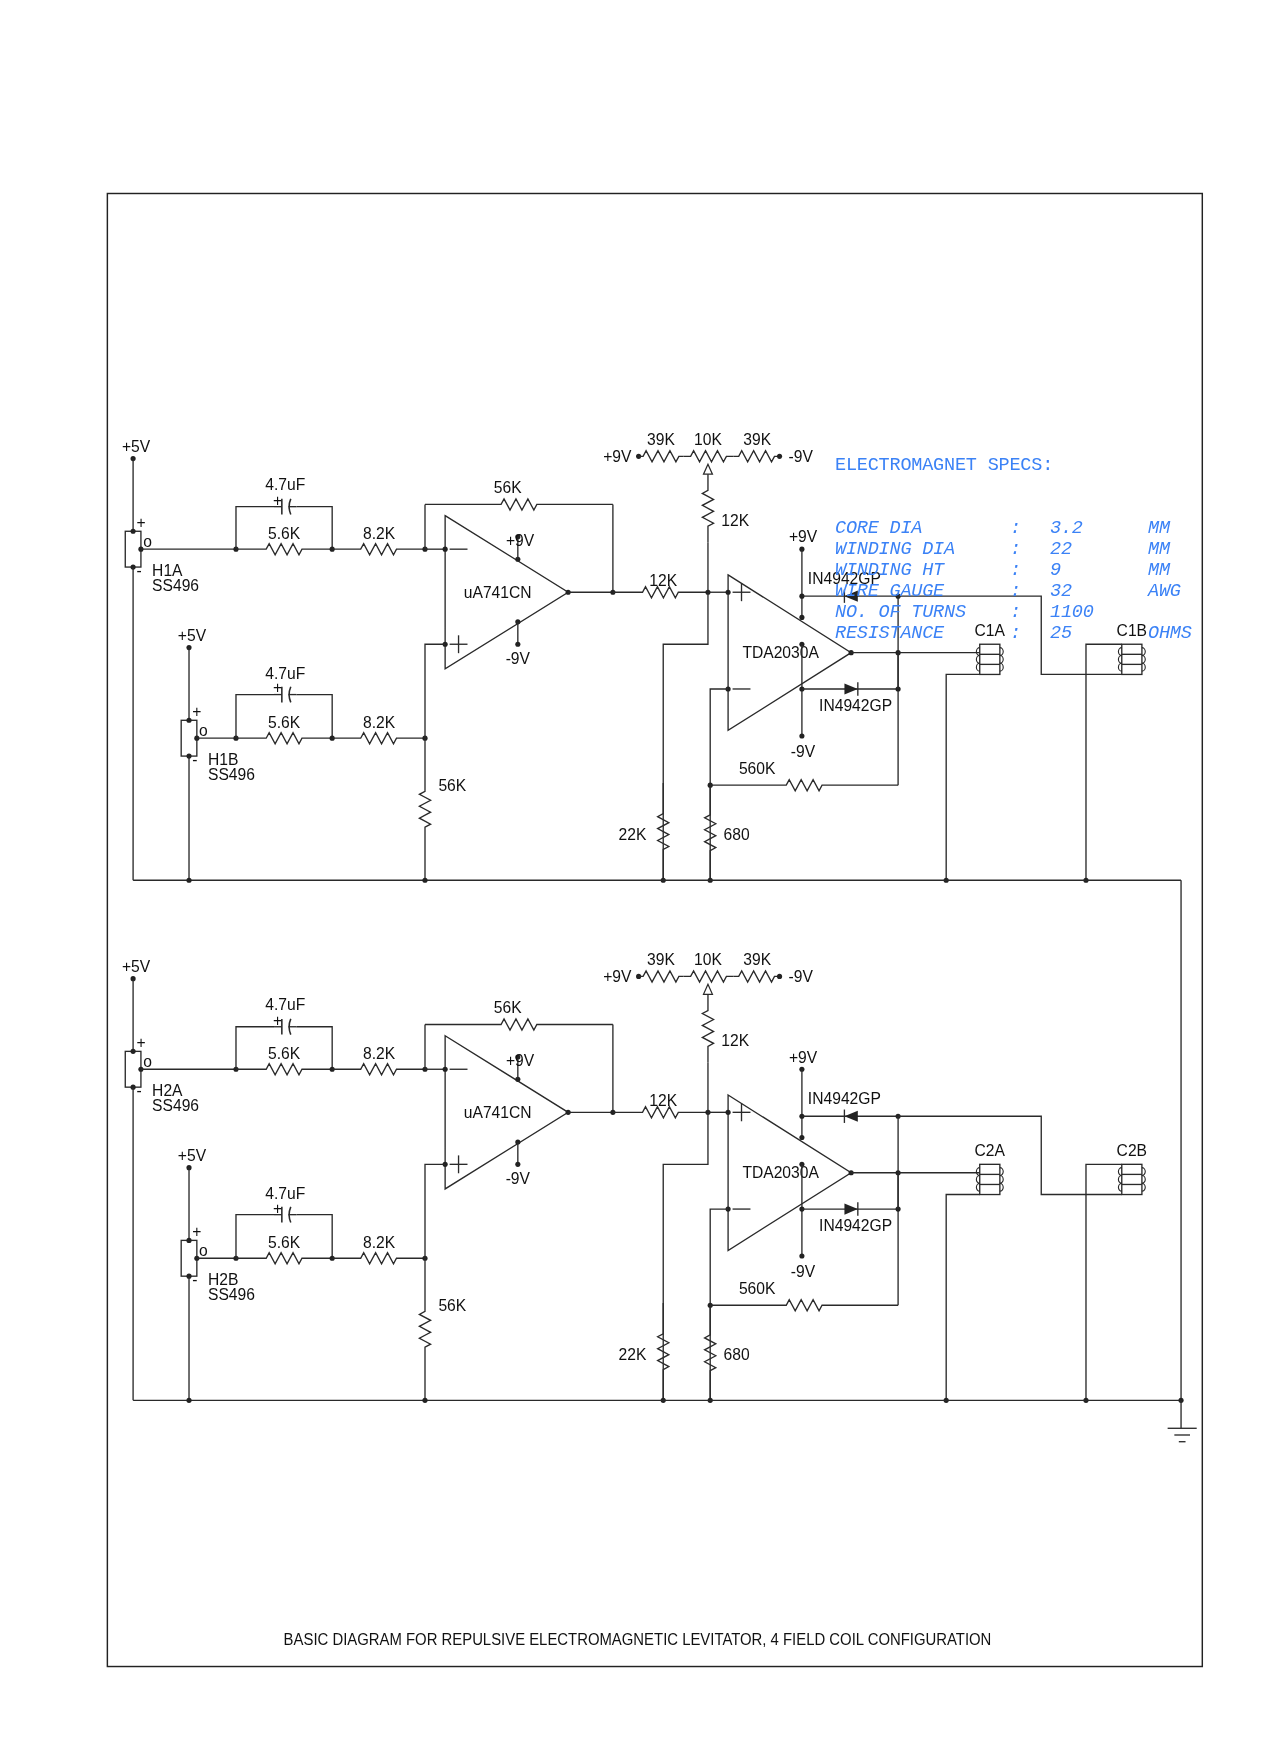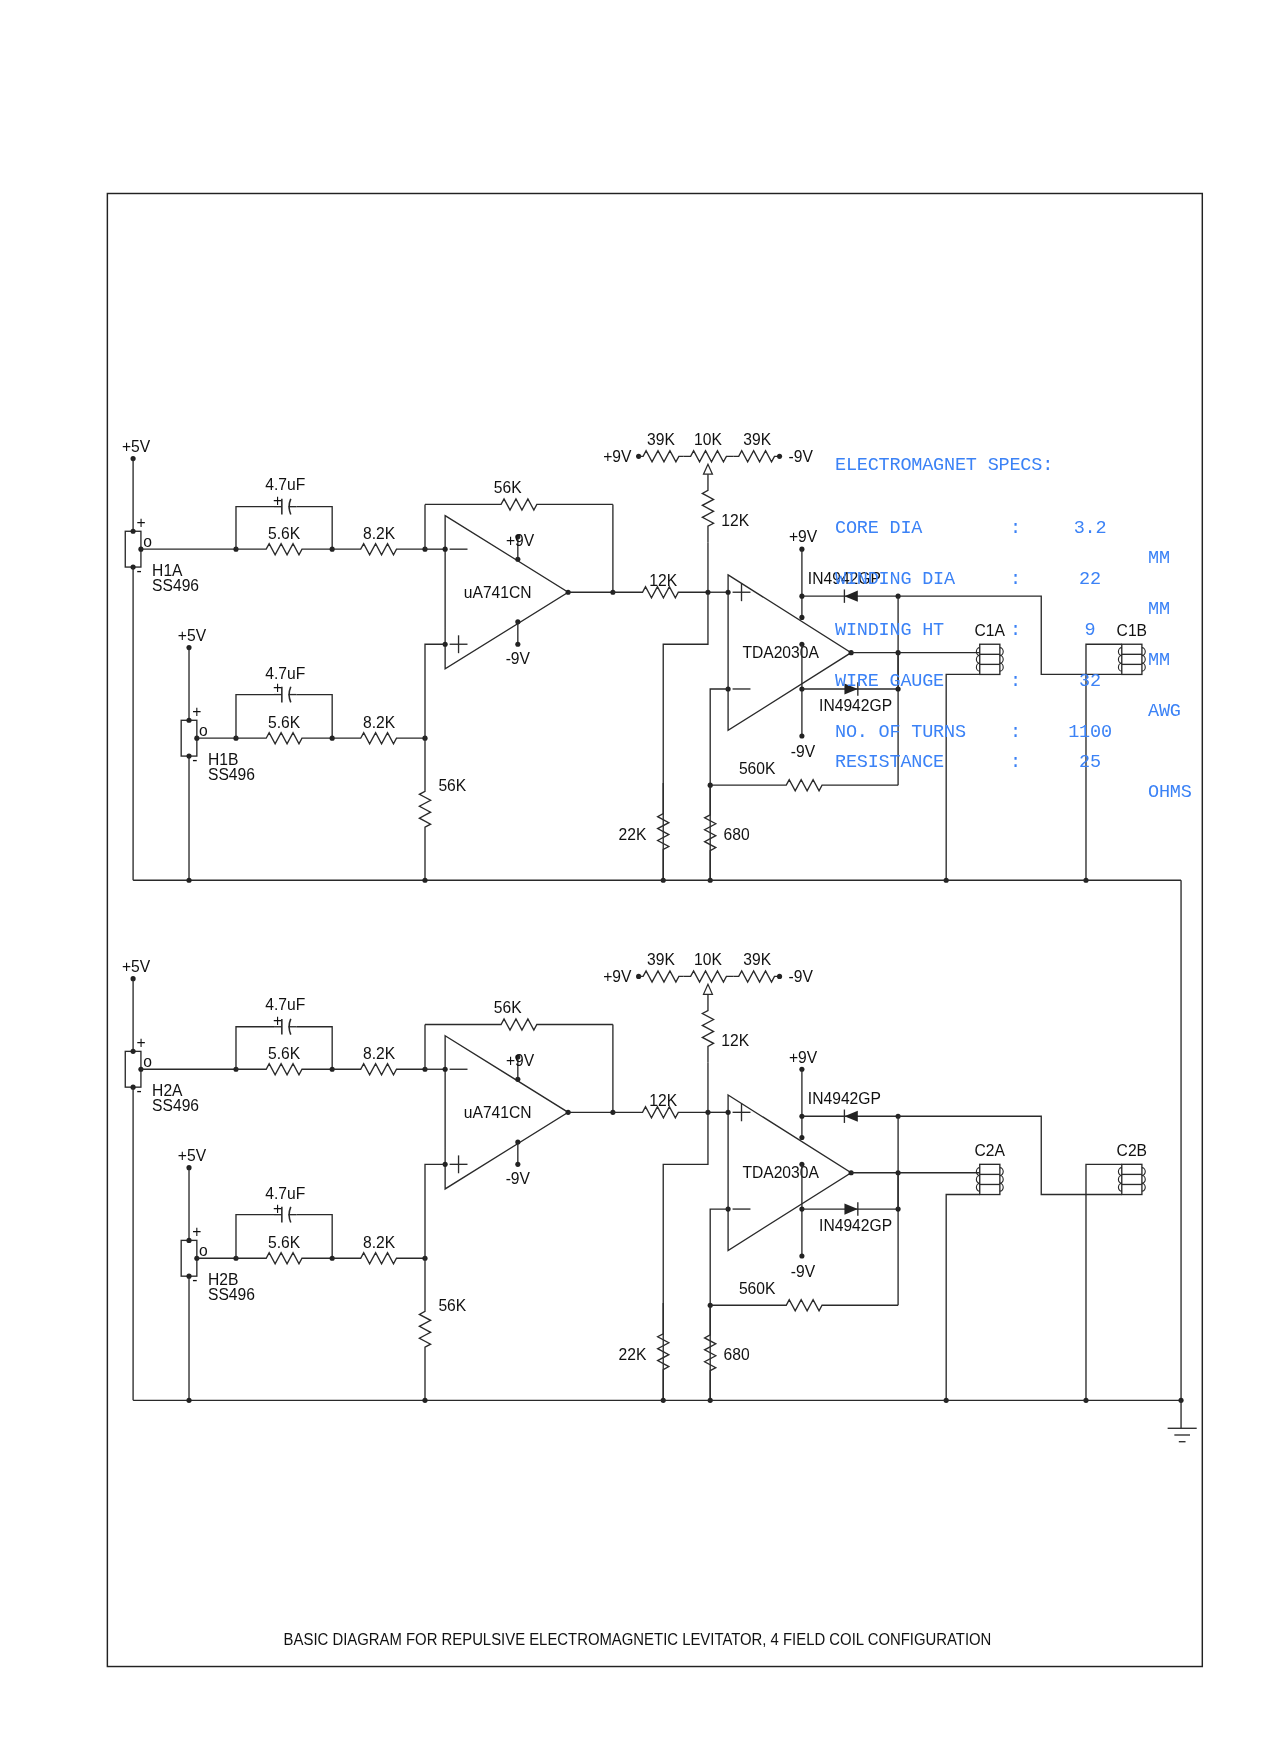--- a/index.html
+++ b/index.html
@@ -1,25 +1,25 @@
 <!DOCTYPE html>
 <html><head>
 <meta charset="utf-8">
 <style>
   html, body { margin: 0; padding: 0; background: #ffffff; }
   body { width: 1275px; height: 1756px; overflow: hidden; }
   #sheet { position: absolute; left: 0; top: 0; width: 1275px; height: 1248px; }
   svg text { font-family: "Liberation Sans", "DejaVu Sans", sans-serif; fill: #111; }
   .lbl { font-size: 14px; }
   .specs { position: absolute; left: 835px; top: 413px; font-family: "Liberation Mono", "DejaVu Sans Mono", monospace; font-size: 18.5px; line-height: 21px; color: #3b82f6; white-space: pre; letter-spacing: -0.2px; }
-  .specs .row { display: flex; }
+  .specs .row { display: flex; font-style: italic; }
   .specs .k { width: 175px; }
   .specs .c { width: 40px; text-align: left; }
-  .specs .v { width: 80px; text-align: center; }
-  .specs .u { width: 70px; padding-left: 18px; margin-top: 30px; }
+  .specs .v { width: 80px; text-align: left; }
+  .specs .u { width: 70px; padding-left: 18px; }
   .caption { position: absolute; left: 0; width: 1275px; top: 1631px; text-align: center; font-family: "Liberation Sans", "DejaVu Sans", sans-serif; font-size: 16px; color: #111; transform: scaleX(0.93); }
 </style>
 </head>
 <body>
 
 <div id="sheet">
   <svg id="schem" width="1275" height="1756" viewBox="0 0 1140 1570" preserveAspectRatio="none" xmlns="http://www.w3.org/2000/svg">
     <rect x="96" y="173" width="979" height="1317" fill="none" stroke="#222" stroke-width="1.3"></rect>
     <g id="circ0">
         <text x="109" y="404" class="lbl" text-anchor="start">+5V</text>

